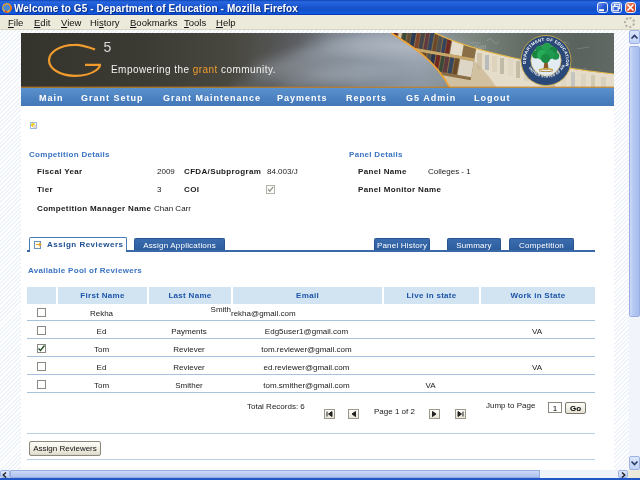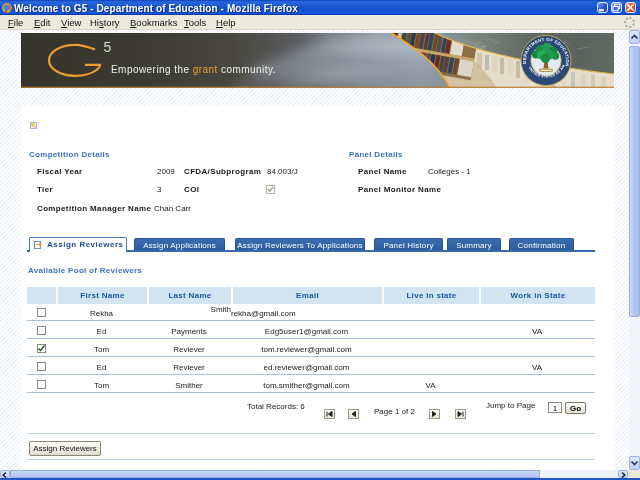--- a/index.html
+++ b/index.html
@@ -217,20 +217,29 @@
     <circle cx="524.5" cy="25.5" r="4.6" fill="#188c44"></circle>
     <path d="M518,37.3 Q525,39.2 532,37.3 L532,38.2 Q525,40 518,38.2 Z" fill="#b08838"></path>
    </g>
   </g>
 
   <path d="M74,16.5 Q61,11.5 53.7,11.8 C39.5,11.8 28,18.7 28,27.3 C28,35.9 39.5,42.8 53.7,42.8 C62,42.8 71,40.5 75.5,37 Q79,34.3 79,31.8 L64,31.8" fill="none" stroke="#ef9b2d" stroke-width="2.2"></path>
   <text x="82.5" y="18.5" font-size="14" fill="#d9d9d9">5</text>
   <text x="90" y="39.5" font-size="10" letter-spacing="0.45" fill="#f2f2f2">Empowering the <tspan fill="#ef9b2d">grant</tspan> community.</text>
  </svg>
 
+ <div class="abs" id="nav">
+  <span class="nitem" style="left:18px">Main</span>
+  <span class="nitem" style="left:60px">Grant Setup</span>
+  <span class="nitem" style="left:142px">Grant Maintenance</span>
+  <span class="nitem" style="left:256px">Payments</span>
+  <span class="nitem" style="left:325px">Reports</span>
+  <span class="nitem" style="left:385px">G5 Admin</span>
+  <span class="nitem" style="left:453px">Logout</span>
+ </div>
 
  <div class="abs" style="left:30px;top:92px;width:7px;height:7px;border:1px solid #9ab8dc;background:#fff">
       <div style="position:absolute;left:0px;top:0px;width:4px;height:4px;border-radius:2px;background:#f4c81c"></div>
       <div style="position:absolute;right:0px;bottom:0px;width:3px;height:3px;background:#e8dcc8"></div>
     </div>
 
  <div class="abs slabel" style="left:29px;top:120px">Competition Details</div>
  <div class="abs flabel" style="left:37px;top:137px">Fiscal Year</div>
  <div class="abs fval" style="left:157px;top:137px">2009</div>
  <div class="abs flabel" style="left:184px;top:137px">CFDA/Subprogram</div>
@@ -253,31 +262,28 @@
 
  <div id="tabactive"></div>
  <svg class="abs" style="left:34px;top:211px" width="8" height="8" viewBox="0 0 8 8">
       <rect x="0.5" y="0.5" width="6" height="7" fill="#fffbe8" stroke="#6a92c0" stroke-width="1"></rect>
       <path d="M2,3.5 L7,3.5 M5.2,1.8 L7,3.5 L5.2,5.2" stroke="#e8a02a" stroke-width="1.1" fill="none"></path>
     </svg>
  <div class="abs" style="left:47px;top:210px;font-size:8px;font-weight:bold;color:#1d4f93;letter-spacing:0.5px">Assign Reviewers</div>
  <div class="tab" style="left:134px;width:91px">
       <div>Assign Applications</div>
     </div>
- <div class="tab" style="left:235px;width:130px">
-      <div>Assign Reviewers To Applications</div>
-    </div>
- <div class="tab" style="left:374px;width:69px">
+ <div class="tab" style="left:374px;width:56px">
       <div>Panel History</div>
     </div>
  <div class="tab" style="left:447px;width:54px">
       <div>Summary</div>
     </div>
  <div class="tab" style="left:509px;width:65px">
-      <div>Confirmation</div>
+      <div>Competition</div>
     </div>
  <div id="tabline"></div>
  <div id="tabwhite"></div>
 
  <div class="abs slabel" style="left:28px;top:236px">Available Pool of Reviewers</div>
 
  <div id="tbl">
   <div class="hrow" style="left:0;width:29px"></div>
   <div class="hrow" style="left:31px;width:89px">First Name</div>
   <div class="hrow" style="left:122px;width:82px">Last Name</div>

